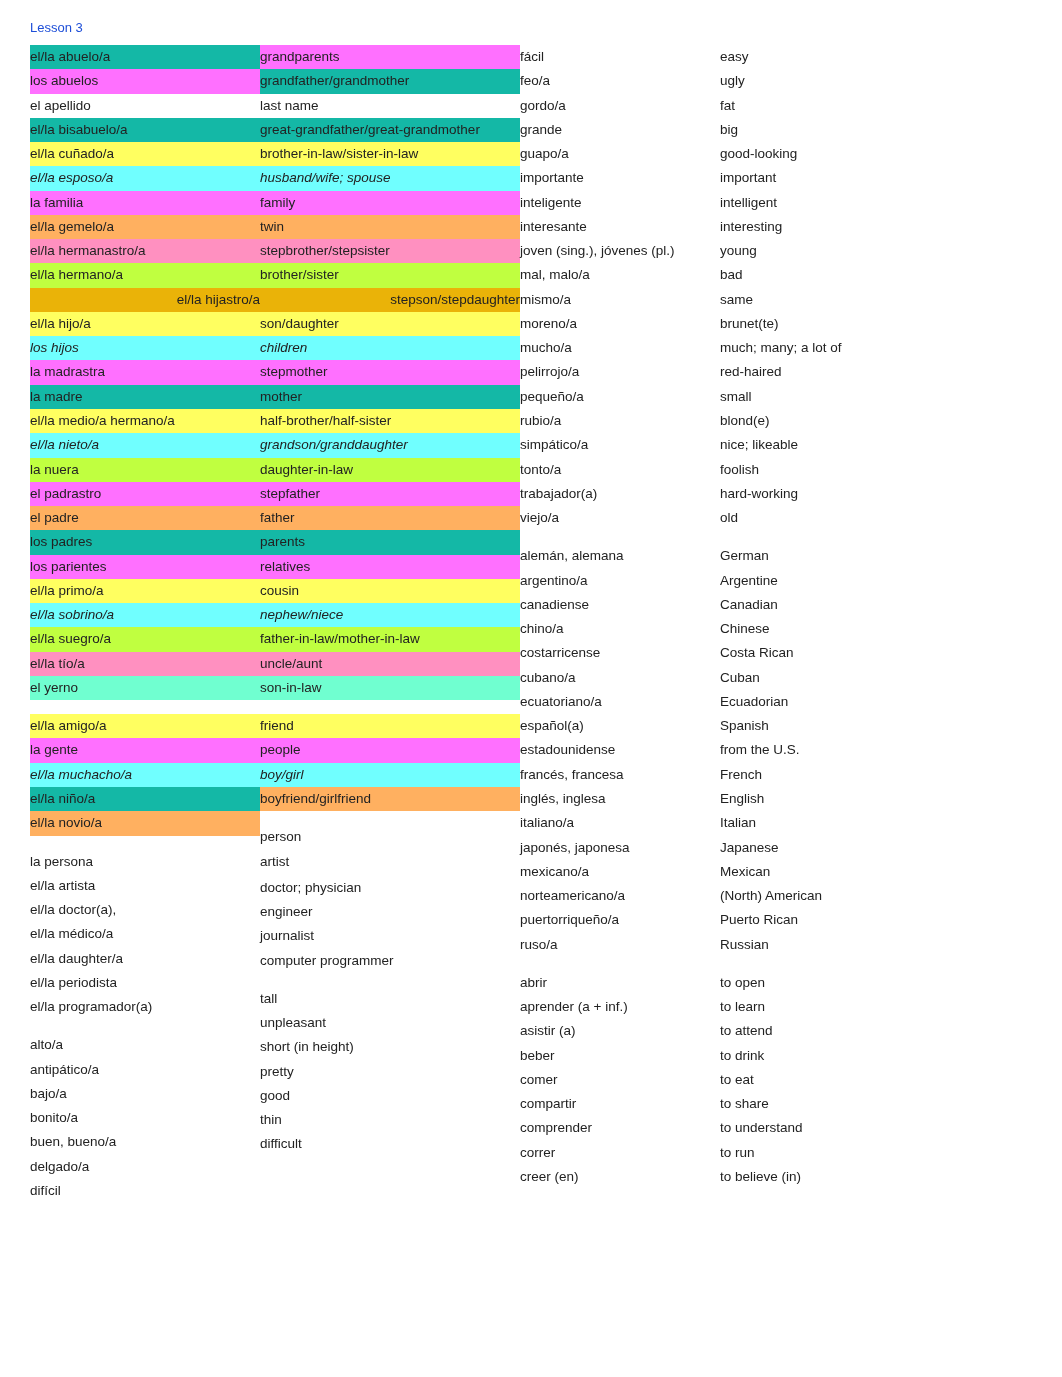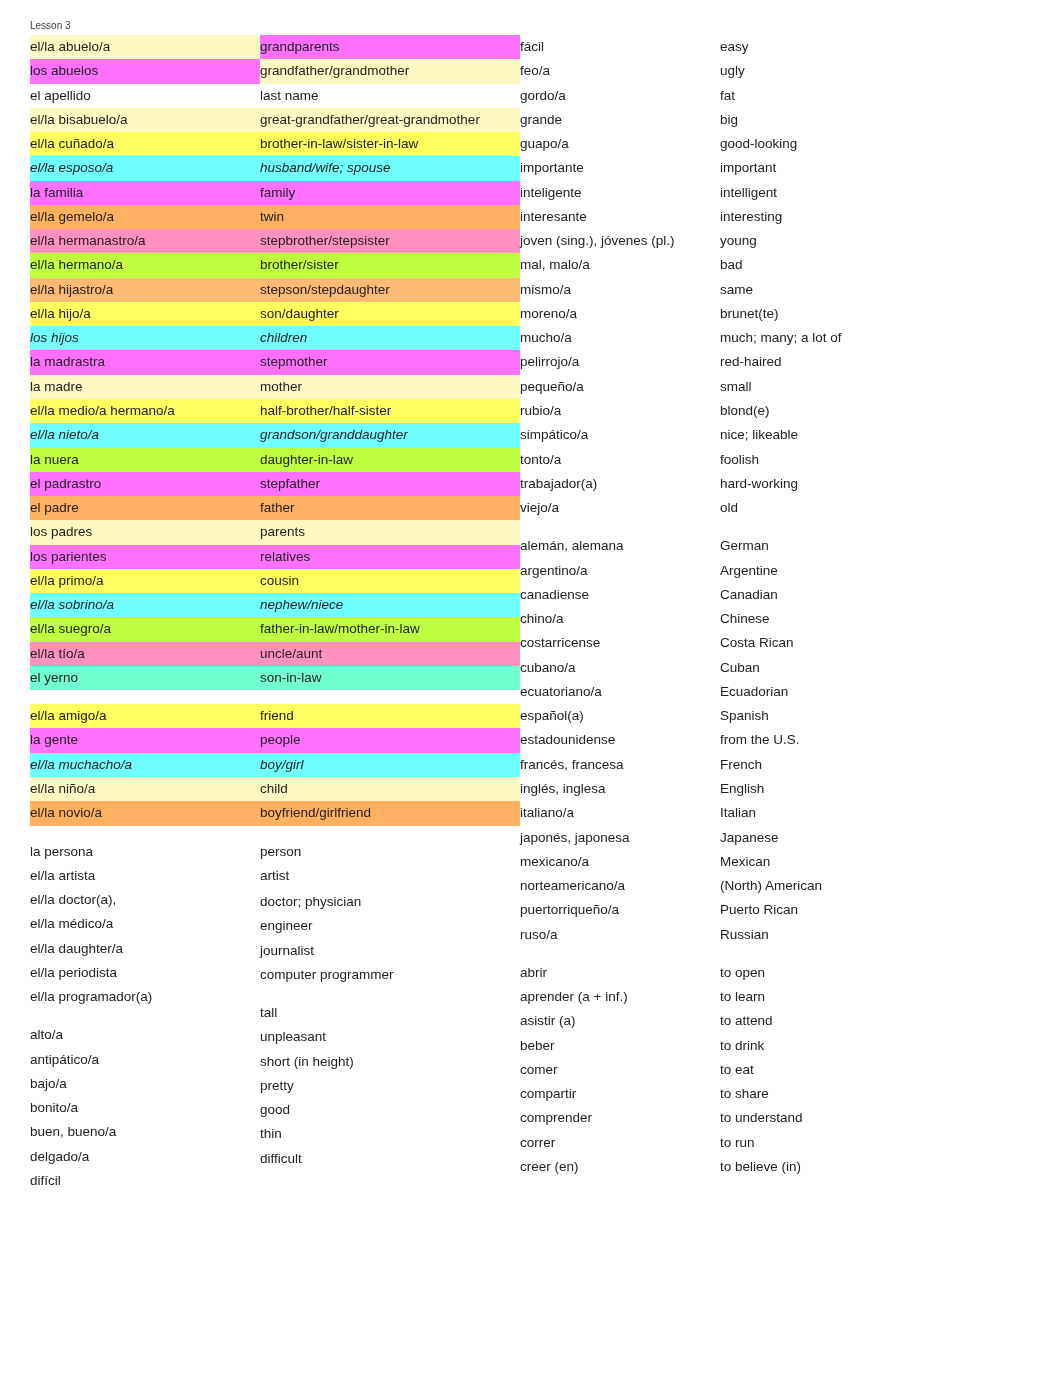--- a/index.html
+++ b/index.html
@@ -5,49 +5,49 @@
     * { margin: 0; padding: 0; box-sizing: border-box; }
     body {
       font-family: Arial, sans-serif;
       font-size: 13.5px;
       background: #fff;
       color: #222;
       padding: 20px 30px;
       width: 1062px;
     }
     .lesson-title {
-      font-size: 10px;
-      color: #404040;
-      margin-bottom: 4px;
+      font-size: 13px;
+      color: #1d4ed8;
+      margin-bottom: 10px;
     }
     .content {
       display: grid;
       grid-template-columns: 230px 260px 200px 200px;
       gap: 0;
     }
     .col {
       display: flex;
       flex-direction: column;
       gap: 0;
     }
     .word {
       line-height: 1.65;
       padding: 1px 0;
     }
     .spacer { height: 14px; }
 
     
-    .hl-green { background: #fef9c3; }
+    .hl-green { background: #14b8a6; }
     .hl-magenta { background: #ff70ff; }
     .hl-yellow { background: #ffff60; }
     .hl-cyan { background: #70ffff; font-style: italic; }
     .hl-orange { background: #ffb060; }
     .hl-pink { background: #ff90c0; }
     .hl-lime { background: #c0ff40; }
-    .hl-purple { background: #fdba74; }
+    .hl-purple { background: #eab308; text-align: right; }
     .hl-blue-green { background: #70ffd0; }
   </style>
 </head>
 <body>
 
 <div class="lesson-title">Lesson 3</div>
 
 <div class="content">
   <div class="col" id="col1">
       <div class="word hl-green">el/la abuelo/a</div>
@@ -125,21 +125,20 @@
       <div class="word hl-magenta">relatives</div>
       <div class="word hl-yellow">cousin</div>
       <div class="word hl-cyan">nephew/niece</div>
       <div class="word hl-lime">father-in-law/mother-in-law</div>
       <div class="word hl-pink">uncle/aunt</div>
       <div class="word hl-blue-green">son-in-law</div>
       <div class="spacer"></div>
       <div class="word hl-yellow">friend</div>
       <div class="word hl-magenta">people</div>
       <div class="word hl-cyan">boy/girl</div>
-      <div class="word hl-green">child</div>
       <div class="word hl-orange">boyfriend/girlfriend</div>
       <div class="spacer"></div>
       <div class="word">person</div>
       <div class="word">artist</div>
       <div class="word"></div>
       <div class="word">doctor; physician</div>
       <div class="word">engineer</div>
       <div class="word">journalist</div>
       <div class="word">computer programmer</div>
       <div class="spacer"></div>

